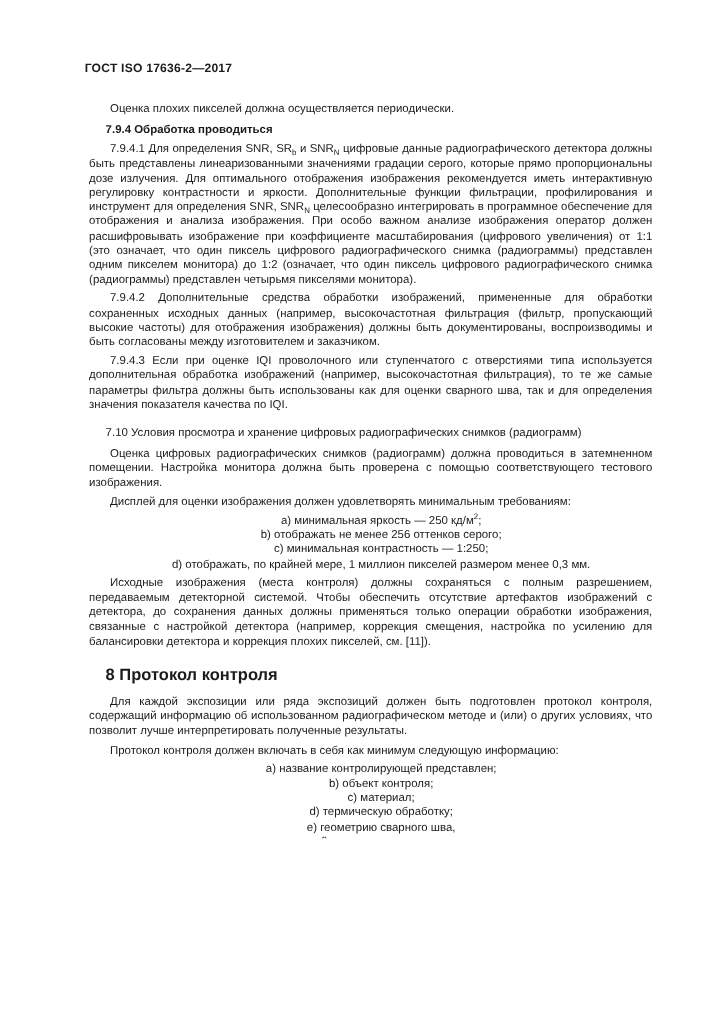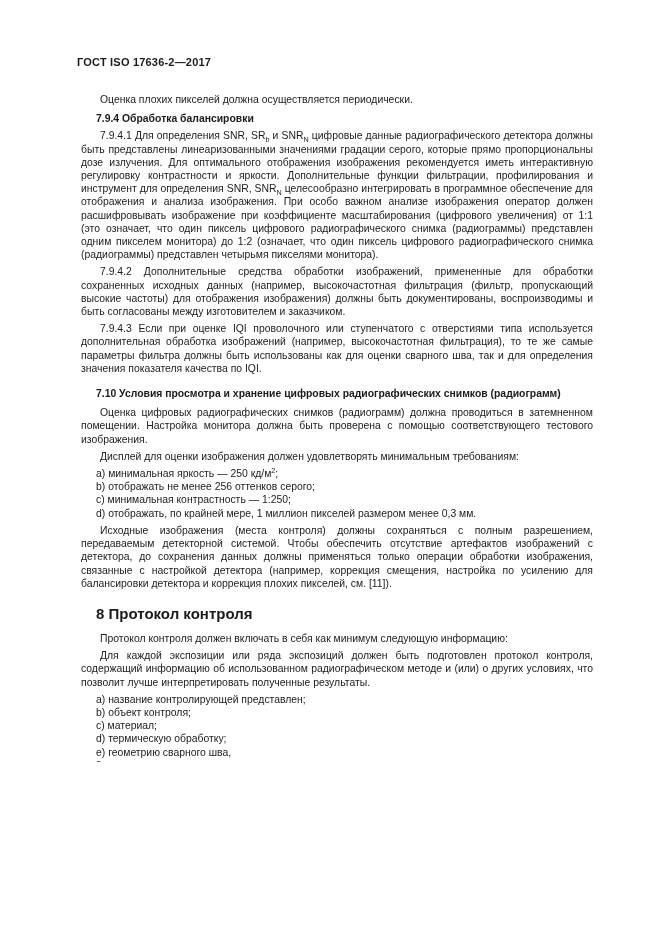--- a/index.html
+++ b/index.html
@@ -31,63 +31,63 @@
     text-align: justify;
   }
   .para   { margin: 4px; text-indent: 19px; }
   .note   {
     margin: 6px 0 6px;
     font-size: 9.2px;
     line-height: 11.6px;
     text-indent: 19px;
   }
   .h4     { margin: 6px 0 0; font-weight: 700; text-indent: 19px; text-align: left; }
-  .h4-spaced { margin: 12px 0 6px; font-weight: 700; text-indent: 19px; text-align: left; }
+  .h4-spaced { margin: 12px 0 6px; font-weight: 400; text-indent: 19px; text-align: left; }
   .section-h {
     margin: 16px 0 10px;
     font-size: 15px;
     line-height: 16px;
     font-weight: 700;
     text-indent: 19px;
     text-align: left;
   }
-  .li { margin: 0; text-indent: 19px; text-align: left; }
+  .li { margin: 0; text-indent: 19px; text-align: center; }
   sub { font-size: 7.2px; line-height: 0; }
   sup { font-size: 7.2px; line-height: 0; }
   .page-number {
     position: absolute;
     left: 76px; top: 839px;
     font-size: 10.4px;
     margin-left: 32px;
   }
 </style>
 </head>
 <body>
 
 <div class="page">
 
   <div class="doc-header">ГОСТ ISO 17636-2—2017</div>
 
   <div class="content">
     <p class="para">Оценка плохих пикселей должна осуществляется периодически.</p>
-    <p class="h4">7.9.4 Обработка балансировки</p>
+    <p class="h4">7.9.4 Обработка проводиться</p>
     <p class="para">7.9.4.1 Для определения SNR, SR<sub>b</sub> и SNR<sub>N</sub> цифровые данные радиографического детектора должны быть представлены линеаризованными значениями градации серого, которые прямо пропорциональны дозе излучения. Для оптимального отображения изображения рекомендуется иметь интерактивную регулировку контрастности и яркости. Дополнительные функции фильтрации, профилирования и инструмент для определения SNR, SNR<sub>N</sub> целесообразно интегрировать в программное обеспечение для отображения и анализа изображения. При особо важном анализе изображения оператор должен расшифровывать изображение при коэффициенте масштабирования (цифрового увеличения) от 1:1 (это означает, что один пиксель цифрового радиографического снимка (радиограммы) представлен одним пикселем монитора) до 1:2 (означает, что один пиксель цифрового радиографического снимка (радиограммы) представлен четырьмя пикселями монитора).</p>
     <p class="para">7.9.4.2 Дополнительные средства обработки изображений, примененные для обработки сохраненных исходных данных (например, высокочастотная фильтрация (фильтр, пропускающий высокие частоты) для отображения изображения) должны быть документированы, воспроизводимы и быть согласованы между изготовителем и заказчиком.</p>
     <p class="para">7.9.4.3 Если при оценке IQI проволочного или ступенчатого с отверстиями типа используется дополнительная обработка изображений (например, высокочастотная фильтрация), то те же самые параметры фильтра должны быть использованы как для оценки сварного шва, так и для определения значения показателя качества по IQI.</p>
     <p class="h4-spaced">7.10 Условия просмотра и хранение цифровых радиографических снимков (радиограмм)</p>
     <p class="para">Оценка цифровых радиографических снимков (радиограмм) должна проводиться в затемненном помещении. Настройка монитора должна быть проверена с помощью соответствующего тестового изображения.</p>
     <p class="para">Дисплей для оценки изображения должен удовлетворять минимальным требованиям:</p>
     <p class="li">a) минимальная яркость — 250 кд/м<sup>2</sup>;</p>
     <p class="li">b) отображать не менее 256 оттенков серого;</p>
     <p class="li">c) минимальная контрастность — 1:250;</p>
     <p class="li">d) отображать, по крайней мере, 1 миллион пикселей размером менее 0,3 мм.</p>
     <p class="para">Исходные изображения (места контроля) должны сохраняться с полным разрешением, передаваемым детекторной системой. Чтобы обеспечить отсутствие артефактов изображений с детектора, до сохранения данных должны применяться только операции обработки изображения, связанные с настройкой детектора (например, коррекция смещения, настройка по усилению для балансировки детектора и коррекция плохих пикселей, см. [11]).</p>
     <p class="section-h">8 Протокол контроля</p>
+    <p class="para">Для каждой экспозиции или ряда экспозиций должен быть подготовлен протокол контроля, содержащий информацию об использованном радиографическом методе и (или) о других условиях, что позволит лучше интерпретировать полученные результаты.</p>
     <p class="para">Протокол контроля должен включать в себя как минимум следующую информацию:</p>
-    <p class="para">Для каждой экспозиции или ряда экспозиций должен быть подготовлен протокол контроля, содержащий информацию об использованном радиографическом методе и (или) о других условиях, что позволит лучше интерпретировать полученные результаты.</p>
     <p class="li">a) название контролирующей представлен;</p>
     <p class="li">b) объект контроля;</p>
     <p class="li">c) материал;</p>
     <p class="li">d) термическую обработку;</p>
     <p class="li">e) геометрию сварного шва,</p>
     <p class="li">f) толщину материала;</p>
     <p class="li">h) процедуру контроля, включая требования к приемке;</p>
     <p class="li">g) процесс сварки;</p>
   </div>
 

